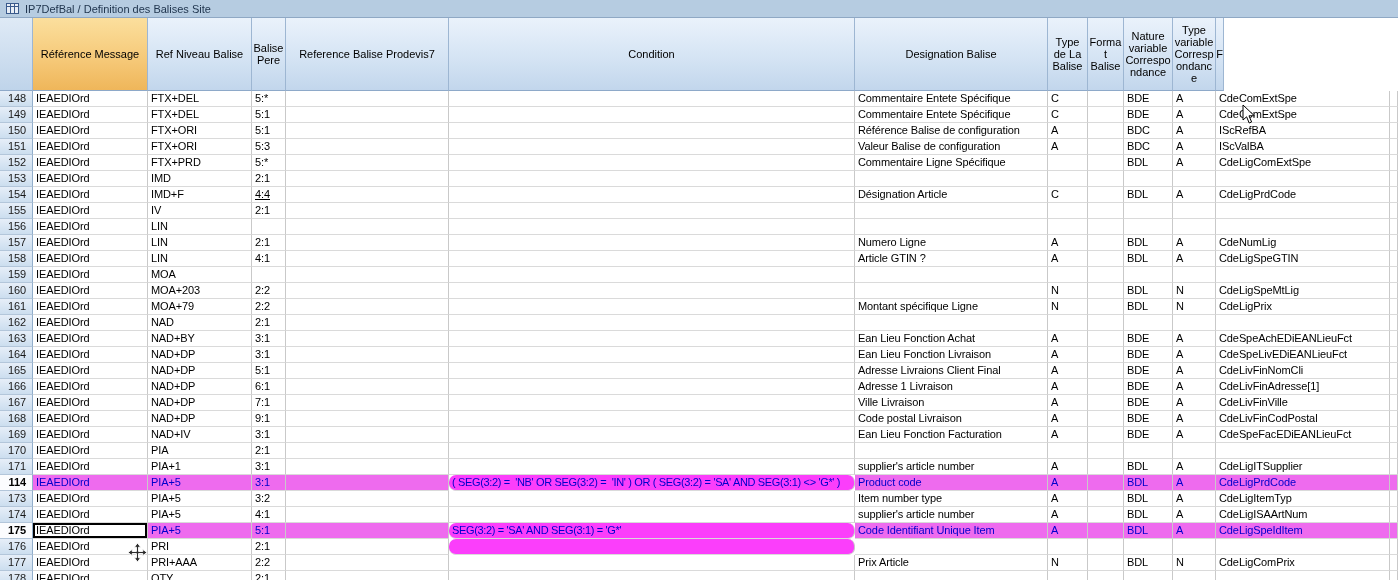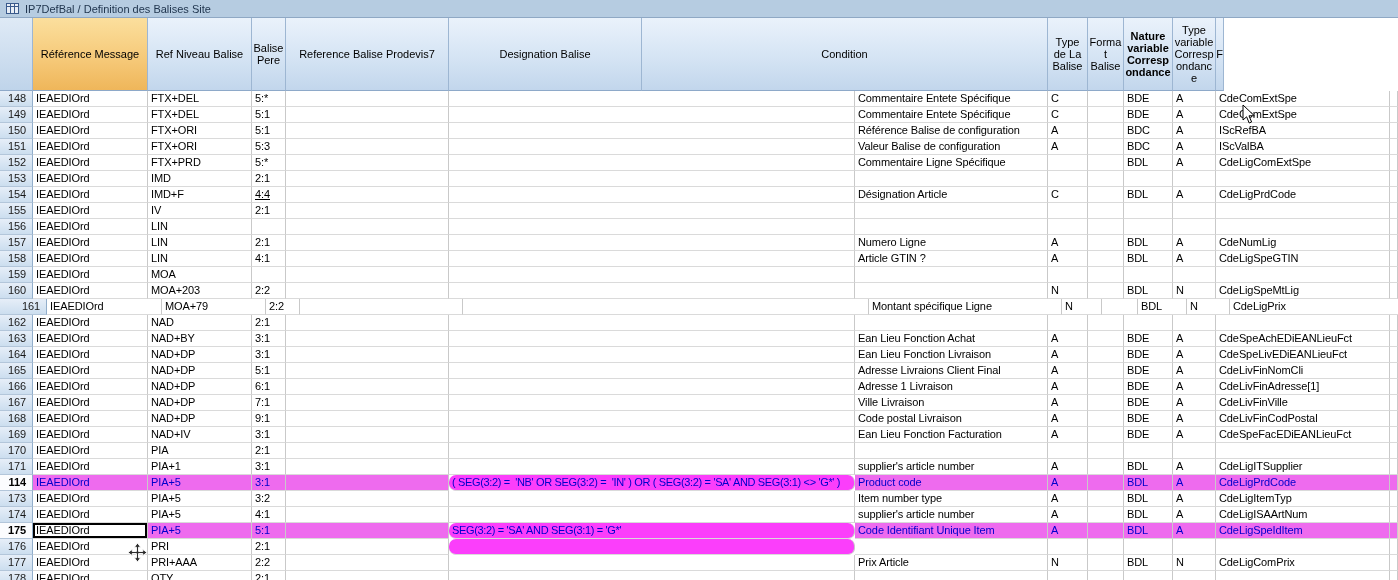--- a/index.html
+++ b/index.html
@@ -54,25 +54,25 @@
     </span>
     <span>IP7DefBal / Definition des Balises Site</span>
   </div>
 
   <div class="header-row" id="header-row">
       <div class="hcell corner" style="width: 33px;"></div>
       <div class="hcell sorted" style="width: 115px;">Référence Message</div>
       <div class="hcell" style="width: 104px;">Ref Niveau Balise</div>
       <div class="hcell" style="width: 34px;">Balise Pere</div>
       <div class="hcell" style="width: 163px;">Reference Balise Prodevis7</div>
+      <div class="hcell" style="width: 406px;">Condition</div>
       <div class="hcell" style="width: 193px;">Designation Balise</div>
-      <div class="hcell" style="width: 406px;">Condition</div>
       <div class="hcell" style="width: 40px;">Type de La Balise</div>
       <div class="hcell" style="width: 36px;">Format Balise</div>
-      <div class="hcell" style="width: 49px; font-weight: bold;">Nature variable Correspondance</div>
+      <div class="hcell" style="width: 49px;">Nature variable Correspondance</div>
       <div class="hcell" style="width: 43px;">Type variable Correspondance</div>
       <div class="hcell" style="width: 8px;">F</div>
     </div>
 
   <div class="grid-body" id="grid-body">
       <div class="row">
         <div class="cell rownum" style="width: 33px;">148</div>
         <div class="cell" style="width: 115px;">IEAEDIOrd</div>
         <div class="cell" style="width: 104px;">FTX+DEL</div>
         <div class="cell" style="width: 34px;">5:*</div>
@@ -260,21 +260,21 @@
         <div class="cell cond" style="width: 406px;"></div>
         <div class="cell" style="width: 193px;"></div>
         <div class="cell" style="width: 40px;">N</div>
         <div class="cell" style="width: 36px;"></div>
         <div class="cell" style="width: 49px;">BDL</div>
         <div class="cell" style="width: 43px;">N</div>
         <div class="cell" style="width: 174px;">CdeLigSpeMtLig</div>
         <div class="cell" style="width: 8px;"></div>
       </div>
       <div class="row">
-        <div class="cell rownum" style="width: 47px; text-align: right;">161</div>
+        <div class="cell rownum" style="width: 33px; text-align: right;">161</div>
         <div class="cell" style="width: 115px;">IEAEDIOrd</div>
         <div class="cell" style="width: 104px;">MOA+79</div>
         <div class="cell" style="width: 34px;">2:2</div>
         <div class="cell" style="width: 163px;"></div>
         <div class="cell cond" style="width: 406px;"></div>
         <div class="cell" style="width: 193px;">Montant spécifique Ligne</div>
         <div class="cell" style="width: 40px;">N</div>
         <div class="cell" style="width: 36px;"></div>
         <div class="cell" style="width: 49px;">BDL</div>
         <div class="cell" style="width: 43px;">N</div>

